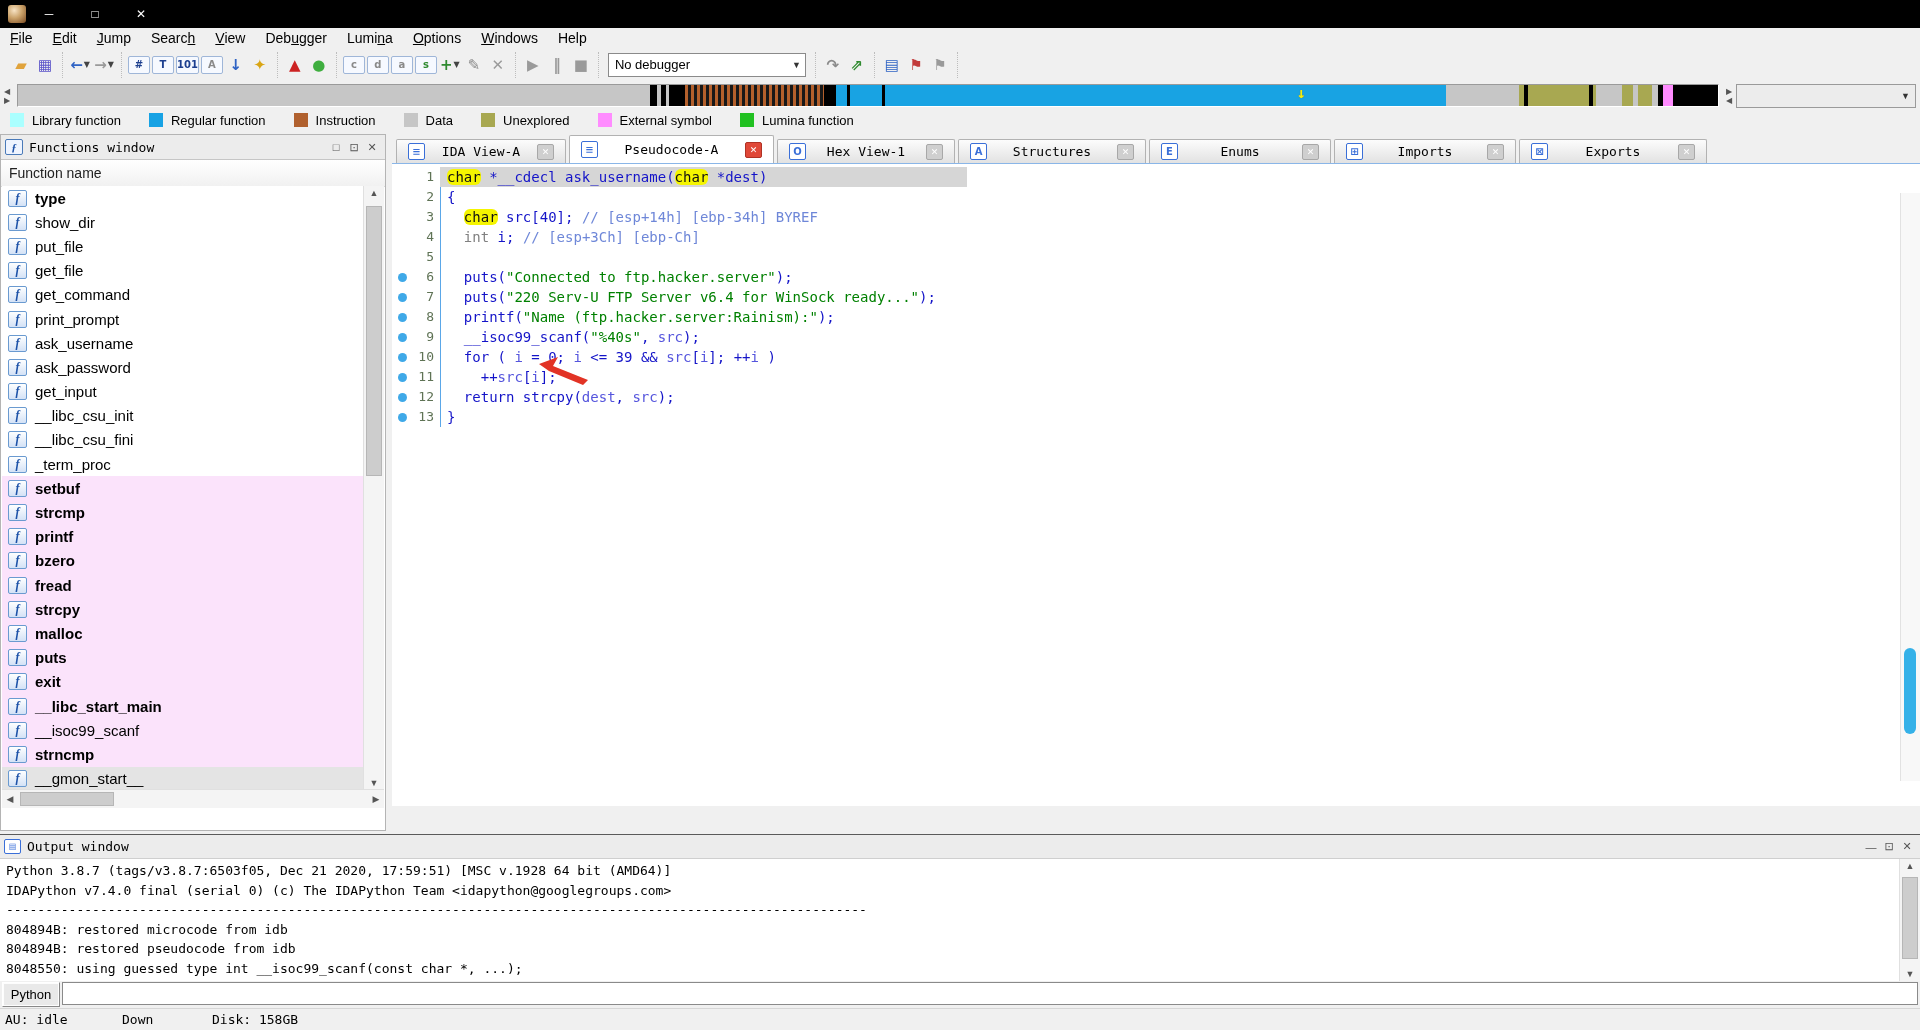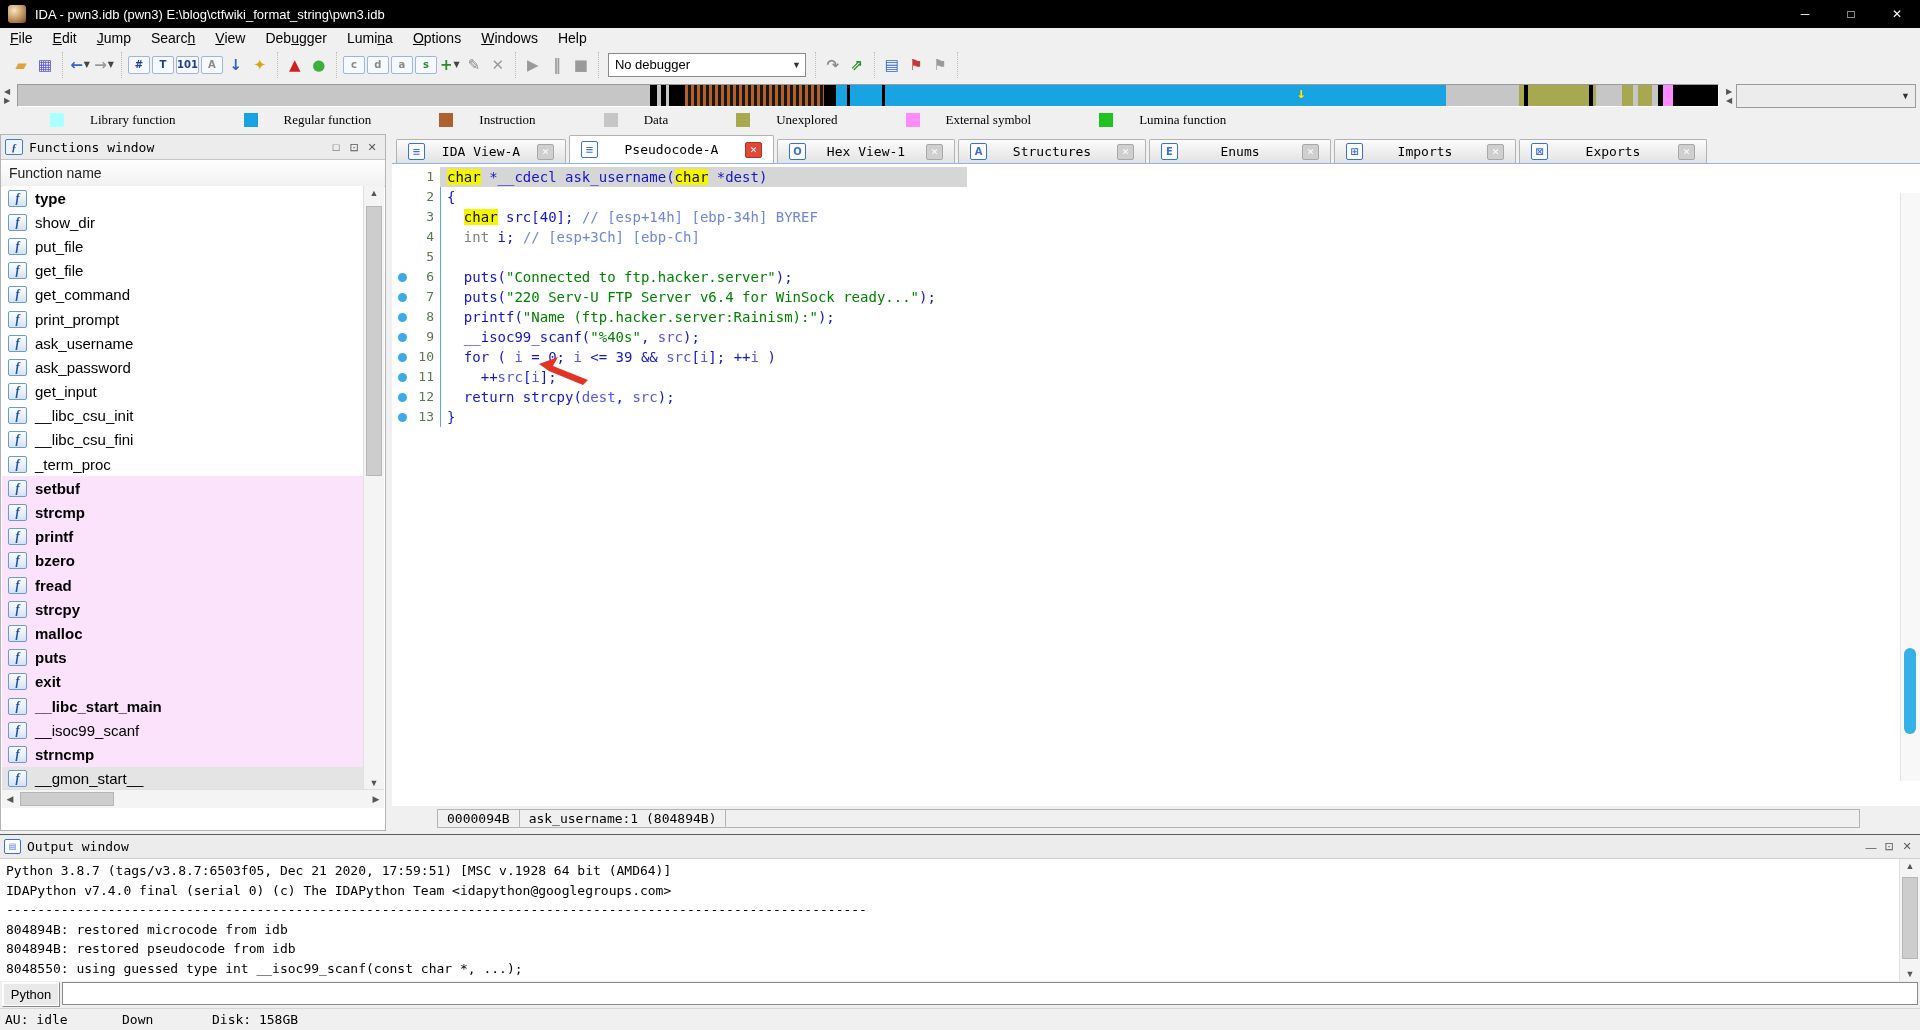--- a/index.html
+++ b/index.html
@@ -37,21 +37,21 @@
         display:flex;position:relative;margin:0 3px;background:#c6c6c6;}
   .seg{height:100%;}
   .seg.hatch{background:repeating-linear-gradient(90deg,#b4602c 0 3px,#181818 3px 6px);}
   .bmarker{position:absolute;top:-1px;font:bold 15px "DejaVu Sans Mono",monospace;color:#f2ef0e;text-shadow:0 0 1px #666;}
   .bandsel{width:178px;height:22px;background:#ececec;border:1px solid #9a9a9a;position:relative;margin-right:4px;}
   .bandsel .arr{position:absolute;right:5px;top:6px;font-size:9px;color:#333;}
 
   
   .legend{position:absolute;top:109px;left:0;width:1920px;height:22px;display:flex;align-items:center;
           gap:28px;padding-left:10px;font-size:13px;}
-  .litem{display:flex;align-items:center;gap:26px;font-family:Liberation Serif, serif;white-space:nowrap;margin-left:40px;}
+  .litem{display:flex;align-items:center;gap:8px;font-family:Liberation Sans, sans-serif;white-space:nowrap;}
   .lsq{width:14px;height:14px;}
 
   
   .fpane{position:absolute;top:134px;left:0;width:386px;height:697px;background:#fff;border:1px solid #b4b4b4;box-sizing:border-box;}
   .fwheader{height:24px;background:#ececec;border-bottom:1px solid #c6c6c6;display:flex;align-items:center;padding:0 4px;}
   .fwicon{width:16px;height:14px;border:1px solid #4a7ab8;color:#1d52a8;background:#eef4ff;font:italic bold 11px "Liberation Serif",serif;
           display:flex;align-items:center;justify-content:center;border-radius:2px;}
   .fwtitle{font:13px "DejaVu Sans Mono",monospace;margin-left:6px;flex:1;}
   .pbtn{width:18px;height:16px;display:flex;align-items:center;justify-content:center;color:#555;font-size:11px;}
   .fwcol{height:26px;line-height:26px;padding-left:8px;background:linear-gradient(#ffffff,#f1f1f1);
@@ -88,21 +88,21 @@
   
   .pcontent{position:absolute;top:29px;left:0;right:0;bottom:25px;background:#fff;border-top:1px solid #8ab6e8;}
   .codelines{position:absolute;top:3px;left:2px;right:22px;}
   .cl{height:20px;display:flex;position:relative;}
   .dotcell{width:16px;display:flex;align-items:center;justify-content:center;flex:0 0 auto;}
   .dot{width:9px;height:9px;border-radius:50%;background:#3fa9e8;}
   .numcell{width:24px;text-align:right;font:13px/20px "DejaVu Sans Mono",monospace;color:#5f7355;flex:0 0 auto;}
   .vline{width:6px;border-left:1px solid #5aa7e8;margin-left:6px;flex:0 0 auto;height:20px;}
   .codecell{font:14px/20px "DejaVu Sans Mono",monospace;white-space:pre;position:relative;z-index:1;}
   .hlbar{position:absolute;left:46px;top:0;width:527px;height:20px;background:#d6d6d6;z-index:0;}
-  .tk{white-space:pre;}
+  .tk{white-space:pre;border-radius:6px;}
   .tk.k{color:#1414c8;} .tk.s{color:#008000;} .tk.v{color:#5555dd;}
   .tk.c{color:#6e87d8;} .tk.g{color:#808080;}
   .tk.y{background:#f5f500;color:#111;}
   .redarrow{position:absolute;left:146px;top:193px;z-index:3;}
   .pcscroll{position:absolute;top:29px;right:0;bottom:25px;width:19px;background:#f8f8f8;border-left:1px solid #e2e2e2;}
   .pcthumb{position:absolute;left:3px;width:12px;top:455px;height:86px;background:#35b1e8;border-radius:6px;}
   .pstatus{position:absolute;bottom:0;left:0;right:0;height:25px;background:#f0f0f0;display:flex;align-items:center;padding-left:45px;}
   .pcell{height:19px;border:1px solid #b4b4b4;display:flex;align-items:center;padding:0 9px;
          font:13px "DejaVu Sans Mono",monospace;background:#f0f0f0;box-sizing:border-box;}
   .pcell + .pcell{margin-left:-1px;}
@@ -130,21 +130,20 @@
         font:13px "DejaVu Sans Mono",monospace;}
   .scell{position:absolute;top:0;height:22px;line-height:22px;white-space:nowrap;}
 </style>
 </head>
 <body>
 
 <div class="app">
 
   <div class="titlebar">
     <div class="applogo"></div>
-    <div class="wtitle">IDA - pwn3.idb (pwn3) E:\blog\ctfwiki_format_string\pwn3.idb</div>
     <div class="capbtns" id="capbtns">
         <div class="cap">─</div>
         <div class="cap">□</div>
         <div class="cap">✕</div>
       </div>
   </div>
 
   <div class="menubar" id="menubar">
       <div class="mitem"><span></span><span class="u">F</span><span>ile</span></div>
       <div class="mitem"><span></span><span class="u">E</span><span>dit</span></div>
@@ -548,25 +547,20 @@
           </div>
         </div>
       <svg class="redarrow" width="52" height="28" viewBox="0 0 52 28">
         <polygon points="1,7 20,0 15,9 50,23 45,28 11,14" fill="#e23325"></polygon>
       </svg>
       <div class="pcscroll">
         <div class="pcthumb"></div>
       </div>
     </div>
 
-    <div class="pstatus" id="pstatus">
-        <div class="pcell">0000094B</div>
-        <div class="pcell">ask_username:1 (804894B)</div>
-        <div class="pcell fill"></div>
-      </div>
   </div>
 
   <div class="owin">
     <div class="owheader">
       <div class="owicon">▤</div>
       <div class="owtitle">Output window</div>
       <div id="owbtns" style="display:flex">
           <div class="pbtn">—</div>
           <div class="pbtn">⊡</div>
           <div class="pbtn">✕</div>

